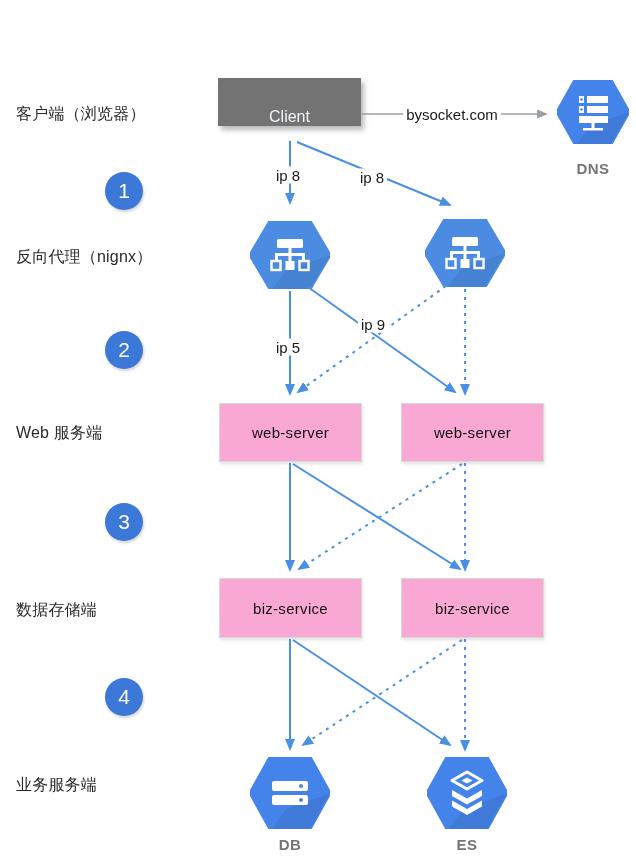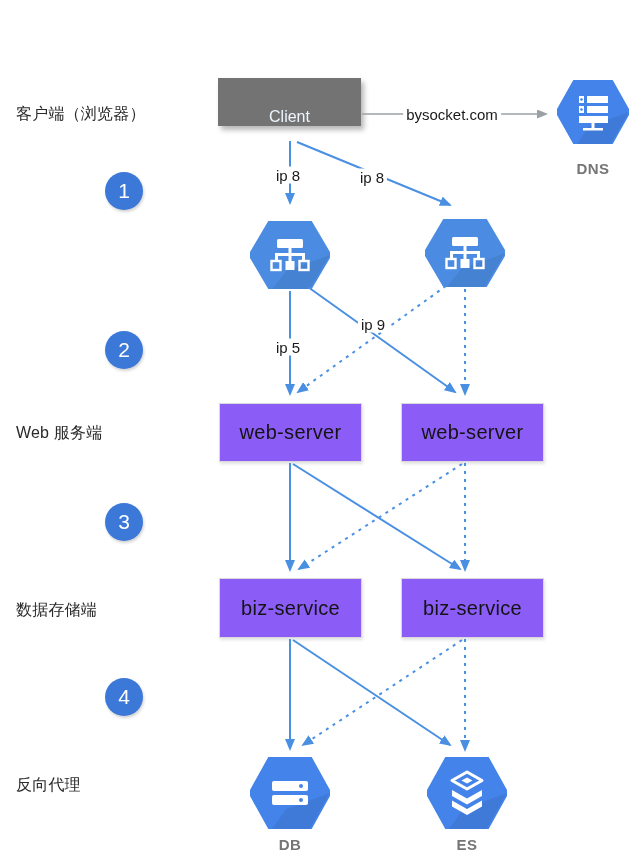--- a/index.html
+++ b/index.html
@@ -39,25 +39,25 @@
     left: 218px; top: 78px;
     width: 143px; height: 48px;
     background: #737373;
     box-shadow: 3px 4px 5px rgba(0,0,0,0.28);
     display: flex; align-items: flex-end; justify-content: center;
     color: #ecf5fe; font-size: 16px;
   }
   .service-box {
     position: absolute;
     width: 143px; height: 59px;
-    background: #8b5cf6;
+    background: #f9a8d4;
     border: 1px solid #d9d9d9;
     box-shadow: 1px 2px 3px rgba(0,0,0,0.12);
     display: flex; align-items: center; justify-content: center;
-    color: #141414; font-size: 20px;
+    color: #141414; font-size: 15px;
     letter-spacing: 0.3px;
   }
   .hex-node { position: absolute; }
   .hex-label {
     position: absolute;
     transform: translateX(-50%);
     font-size: 15px;
     font-weight: bold;
     color: #757575;
     letter-spacing: 0.5px;
@@ -81,23 +81,24 @@
   .edge-solid { stroke: #4a90e2; stroke-width: 2; fill: none; }
   .edge-dashed { stroke: #4a90e2; stroke-width: 2; fill: none; stroke-dasharray: 3 5; }
   .edge-gray { stroke: #9aa0a6; stroke-width: 1.5; fill: none; }
 </style>
 </head>
 <body>
 
 <div class="canvas">
 
   <div class="row-label" style="top:104px">客户端（浏览器）</div>
+  <div class="row-label" style="top:247px">反向代理（nignx）</div>
   <div class="row-label" style="top:423px">Web 服务端</div>
   <div class="row-label" style="top:600px">数据存储端</div>
-  <div class="row-label" style="top:775px">反向代理</div>
+  <div class="row-label" style="top:775px">业务服务端</div>
 
   <div class="step-circle" style="top:172px">1</div>
   <div class="step-circle" style="top:331px">2</div>
   <div class="step-circle" style="top:503px">3</div>
   <div class="step-circle" style="top:678px">4</div>
 
   <div class="client-box">
     <span>Client</span>
   </div>
 

